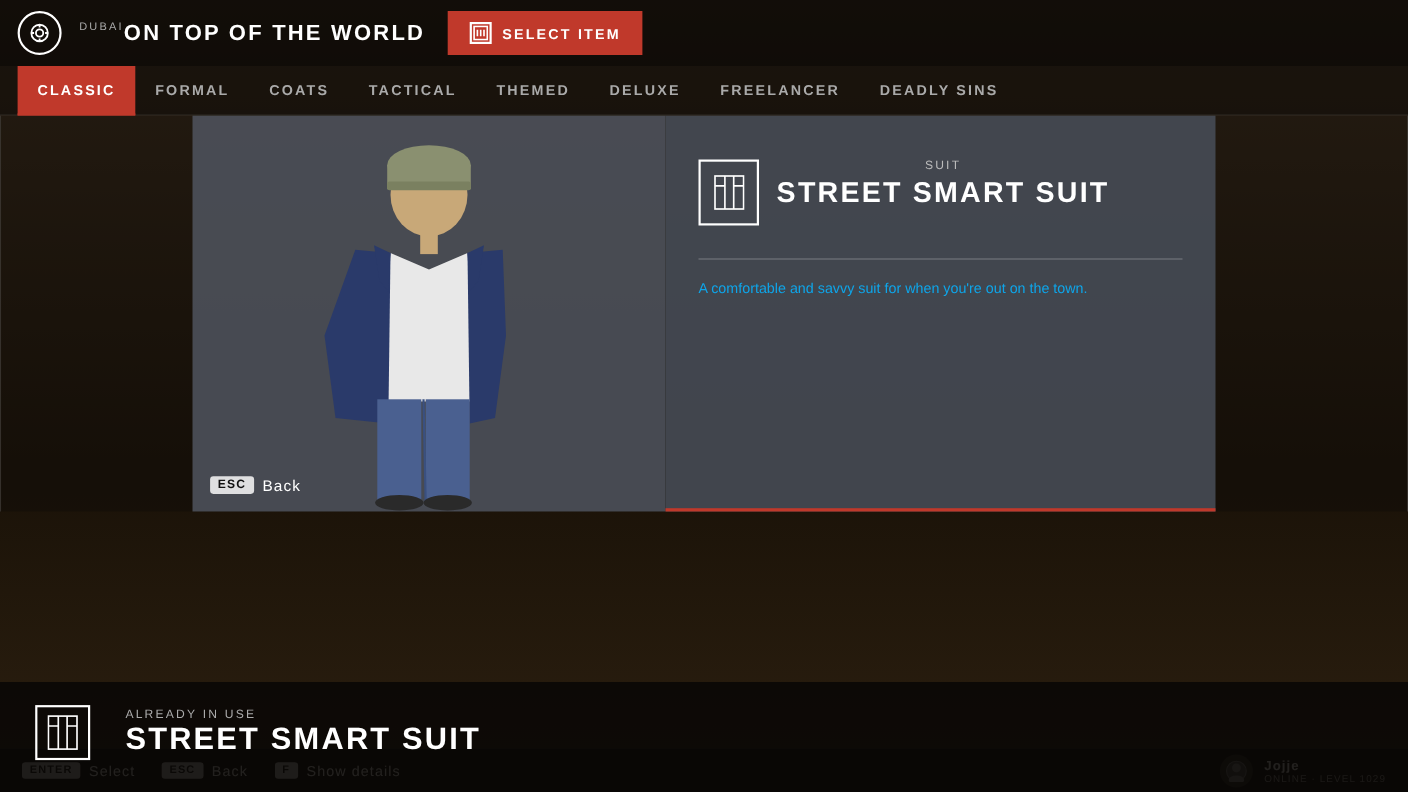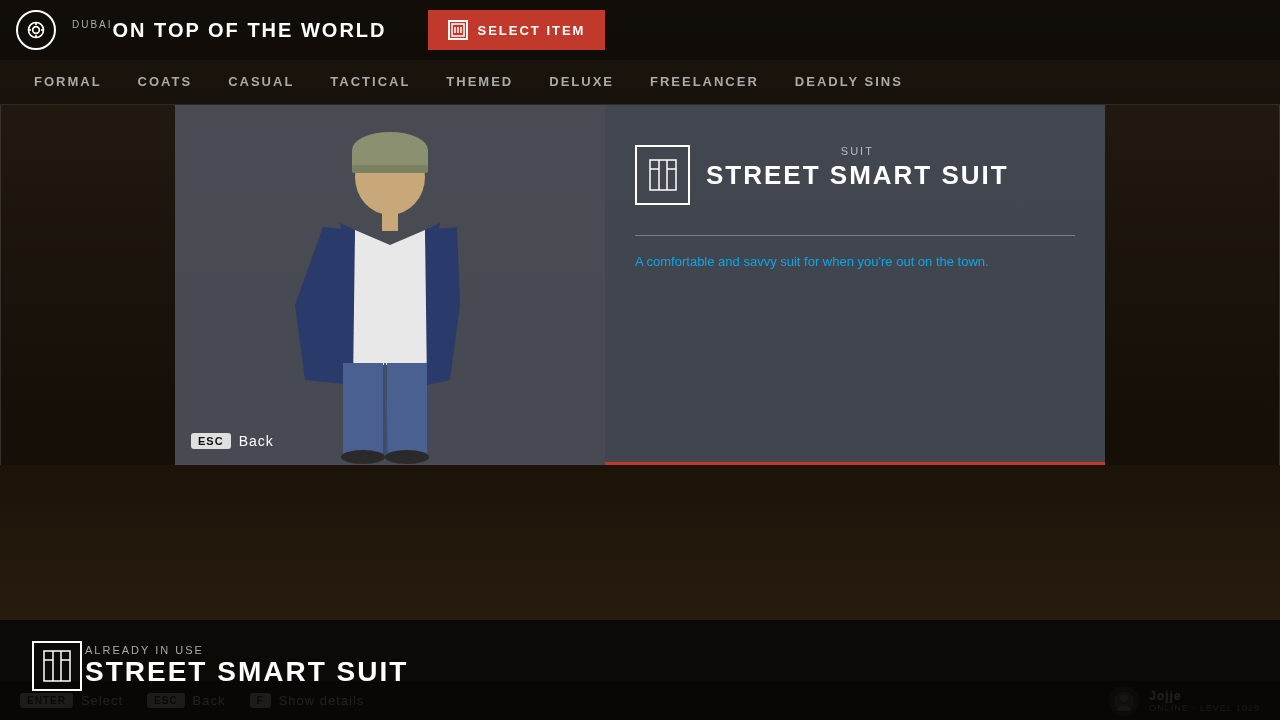--- a/index.html
+++ b/index.html
@@ -271,21 +271,21 @@
       z-index: 10;
       display: flex;
       flex-direction: column;
       justify-content: center;
       padding: 0 20px;
     }
 
     .currently-using {
       display: flex;
       align-items: center;
-      gap: 3px;
+      gap: 32px;
       margin-bottom: 8px;
       padding-left: 12px;
     }
 
     .current-suit-icon {
       width: 50px;
       height: 50px;
       border: 2px solid white;
       display: flex;
       align-items: center;
@@ -421,39 +421,39 @@
       <line x1="12" y1="3" x2="12" y2="6"></line>
       <line x1="12" y1="18" x2="12" y2="21"></line>
       <line x1="3" y1="12" x2="6" y2="12"></line>
       <line x1="18" y1="12" x2="21" y2="12"></line>
     </svg>
   </div>
   <div class="location-info">
     <span class="location-sub">Dubai</span>
     <span class="location-title">ON TOP OF THE WORLD</span>
   </div>
-  <div style="margin-left: 25px;">
+  <div style="margin-left: 4px;">
     <button class="select-item-btn">
       <div class="select-item-icon">
         <svg width="14" height="14" viewBox="0 0 14 14" fill="white">
           <rect x="1" y="1" width="12" height="12" fill="none" stroke="white" stroke-width="1.5"></rect>
           <line x1="4" y1="4" x2="4" y2="10" stroke="white" stroke-width="1.5"></line>
           <line x1="7" y1="4" x2="7" y2="10" stroke="white" stroke-width="1.5"></line>
           <line x1="10" y1="4" x2="10" y2="10" stroke="white" stroke-width="1.5"></line>
         </svg>
       </div>
       <span>SELECT ITEM</span>
     </button>
   </div>
 </div>
 
 <div class="category-bar">
+  <div class="category-tab active">CLASSIC</div>
   <div class="category-tab">FORMAL</div>
   <div class="category-tab">COATS</div>
-  <div class="category-tab">CASUAL</div>
   <div class="category-tab">TACTICAL</div>
   <div class="category-tab">THEMED</div>
   <div class="category-tab">DELUXE</div>
   <div class="category-tab">FREELANCER</div>
   <div class="category-tab">DEADLY SINS</div>
 </div>
 
 <div style="position: relative; height: 360px; z-index: 5; background: rgba(15,12,8,0.5);">
 
   <div class="carousel-item left-partial" style="position: absolute; left: 0; top: 0; height: 360px; background: rgba(35,30,25,0.7);">

